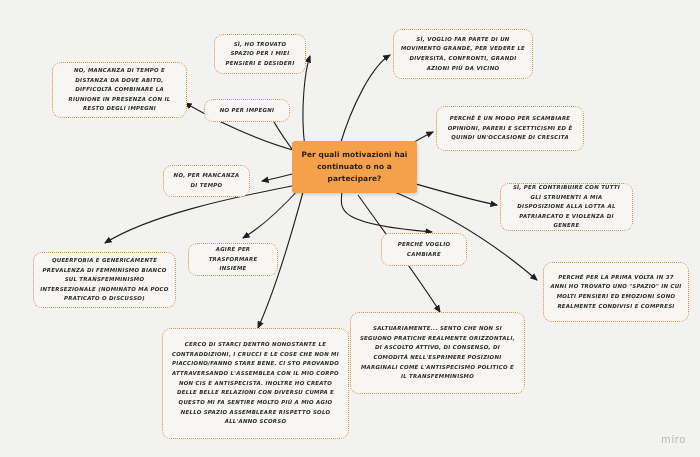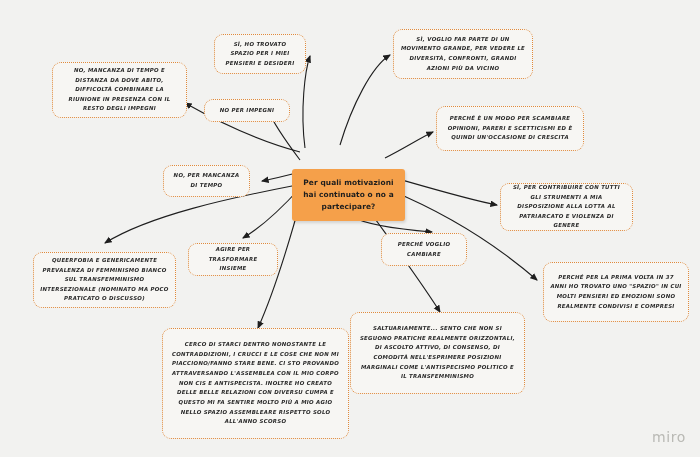--- a/index.html
+++ b/index.html
@@ -63,21 +63,21 @@
     padding: 6px 7px;
     box-shadow: 1px 2px 3px rgba(0,0,0,0.13);
     text-transform: none;
     letter-spacing: 0.1px;
   }
   #watermark {
     position: absolute;
     right: 14px;
     bottom: 12px;
     font-family: "DejaVu Sans", sans-serif;
-    font-size: 14px;
+    font-size: 10px;
     color: #b9b9b4;
     letter-spacing: 0.6px;
   }
 </style>
 </head>
 <body>
 
 <div id="board">
 
   <svg id="connectors" viewBox="0 0 700 457">
@@ -96,21 +96,21 @@
       <path d="M388,176 C430,188 470,200 497,205" marker-end="url(#arw)"></path>
       <path d="M297,185 C230,198 150,215 105,243" marker-end="url(#arw)"></path>
       <path d="M300,188 C280,210 260,228 243,238" marker-end="url(#arw)"></path>
       <path d="M342,192 C340,210 336,224 432,232" marker-end="url(#arw)"></path>
       <path d="M390,190 C450,215 500,248 537,280" marker-end="url(#arw)"></path>
       <path d="M303,192 C290,240 275,290 258,328" marker-end="url(#arw)"></path>
       <path d="M358,195 C390,240 420,280 440,312" marker-end="url(#arw)"></path>
     </g>
   </svg>
 
-  <div class="central" style="left:292px; top:141px; width:113px; height:52px;margin-top:28px;">
+  <div class="central" style="left:292px; top:141px; width:125px; height:52px;">
     <span>Per quali motivazioni hai continuato o no a partecipare?</span>
   </div>
 
   <div class="note" style="left:52px; top:62px; width:135px; height:56px;">
     <span>No, mancanza di tempo e distanza da dove abito, difficoltà combinare la riunione in presenza con il resto degli impegni</span>
   </div>
 
   <div class="note" style="left:214px; top:34px; width:92px; height:40px;">
     <span>Sì, ho trovato spazio per i miei pensieri e desideri</span>
   </div>

